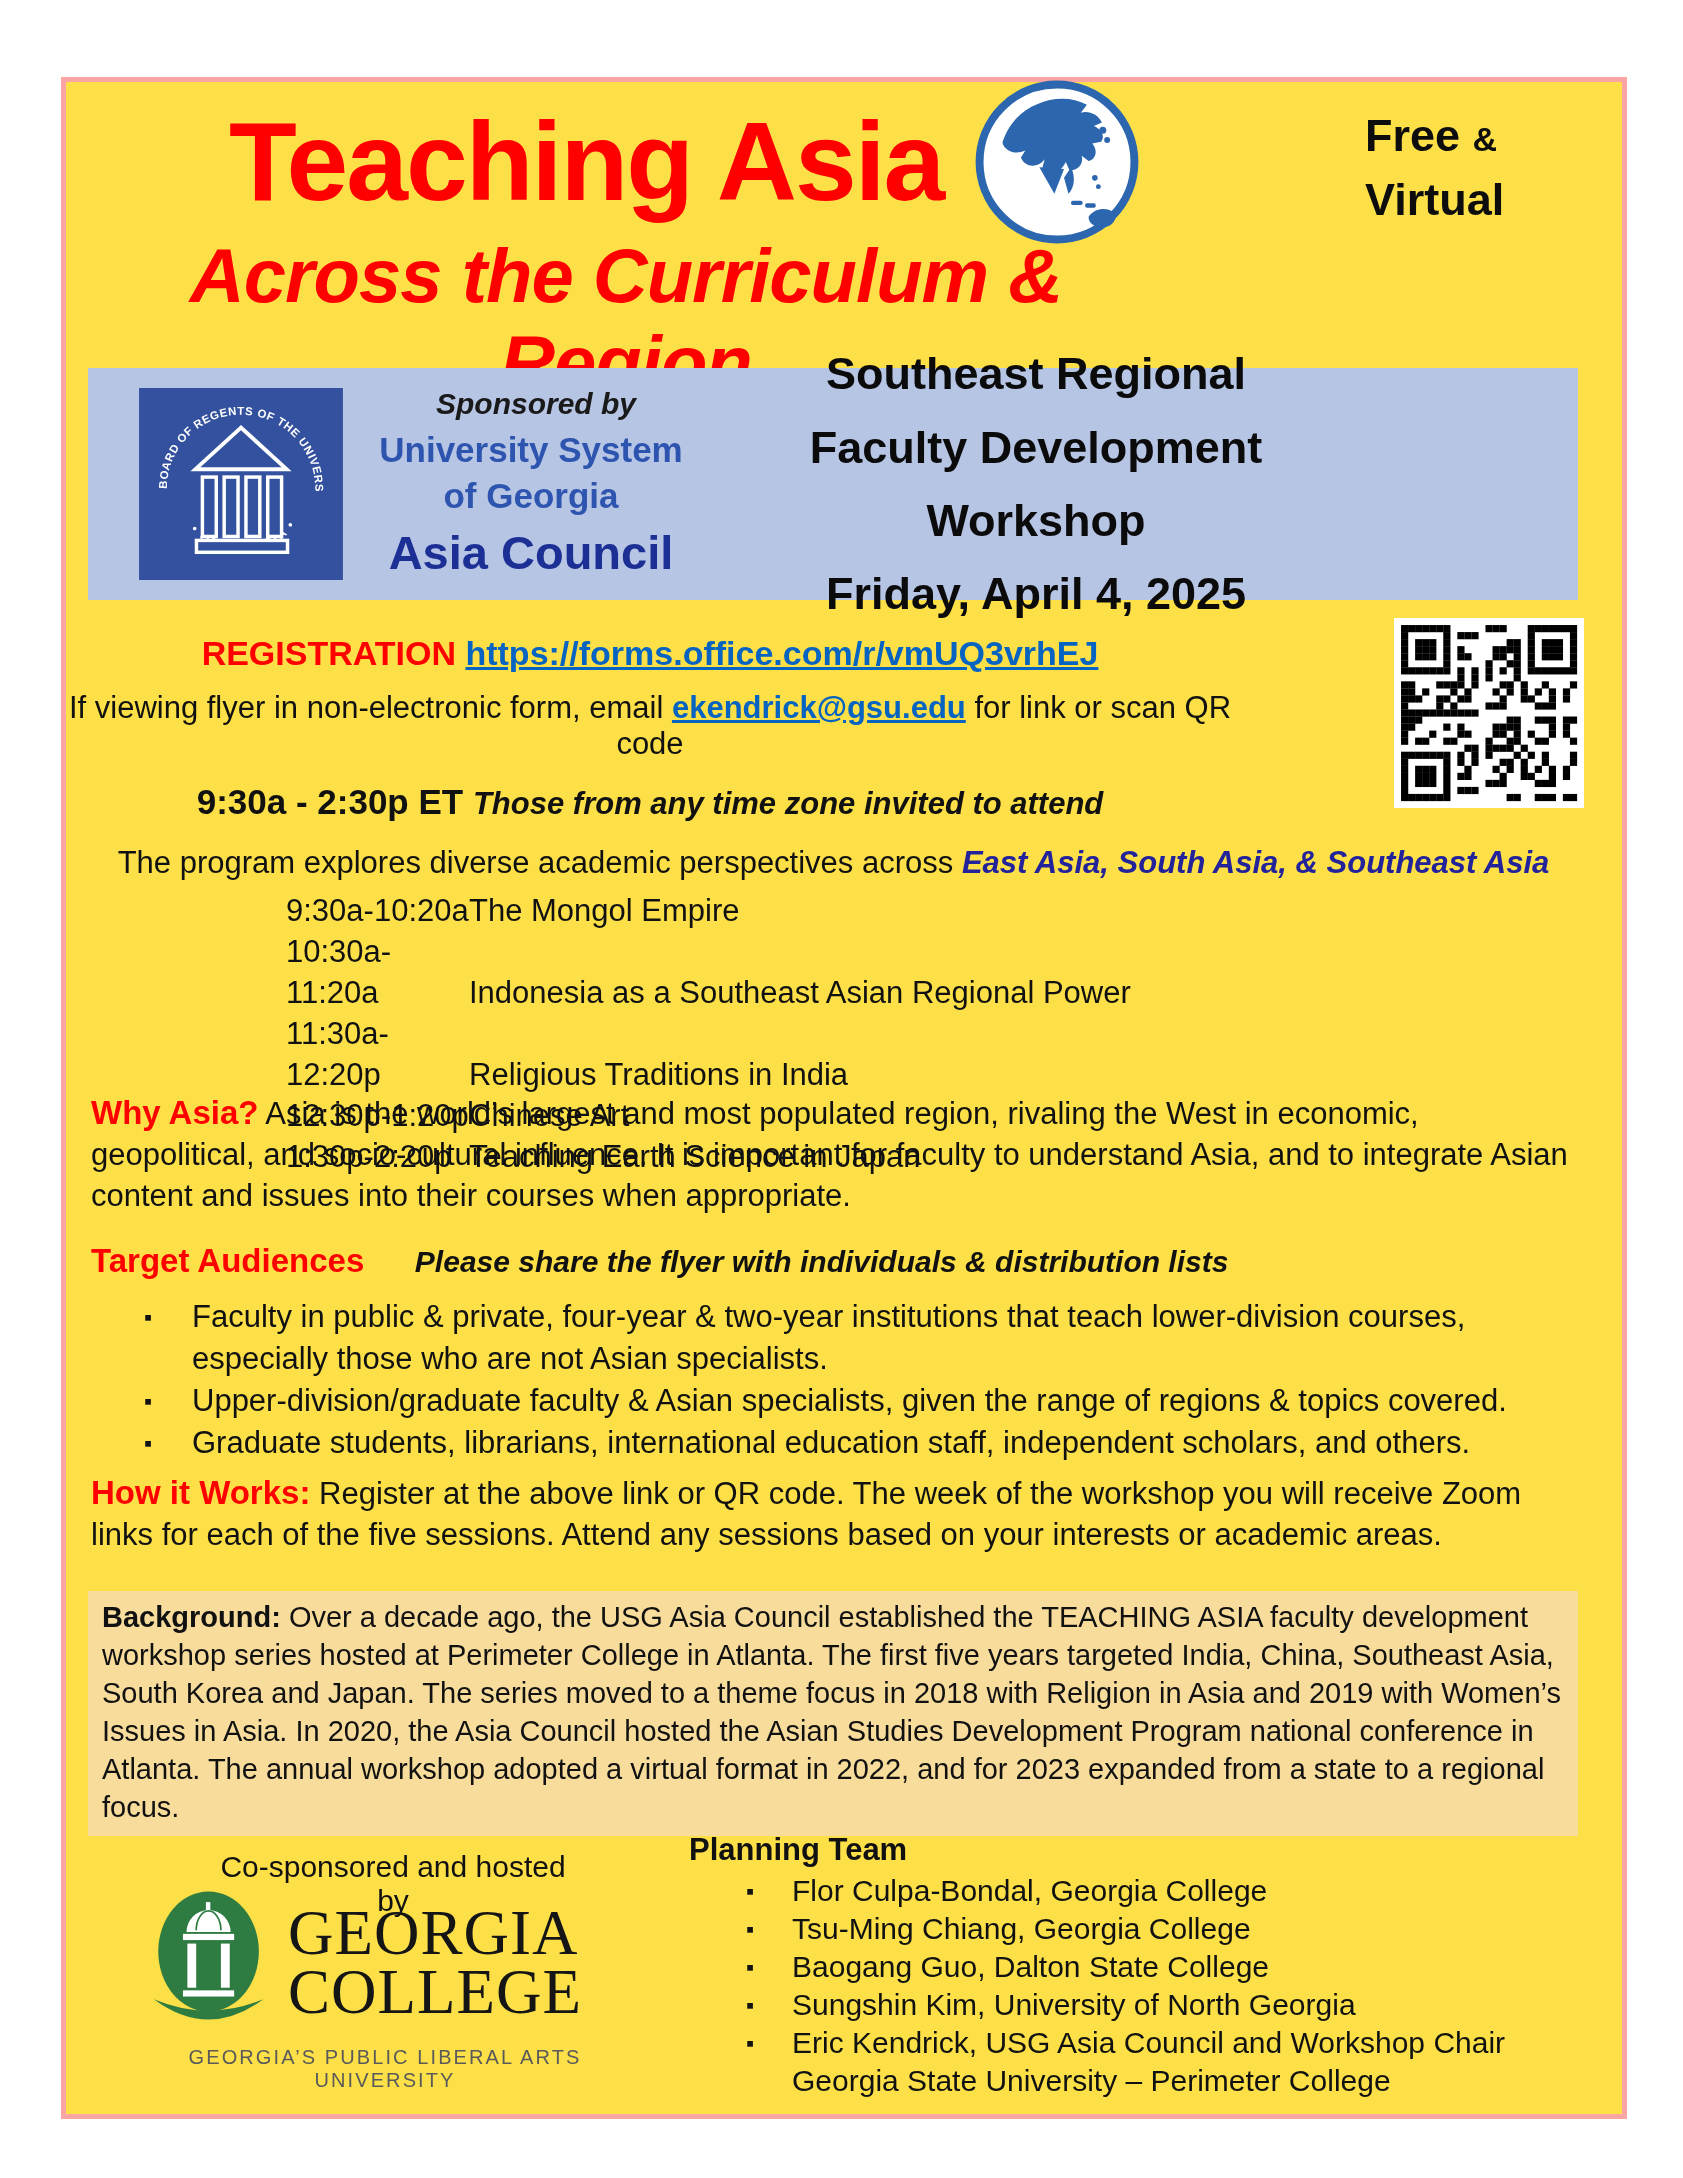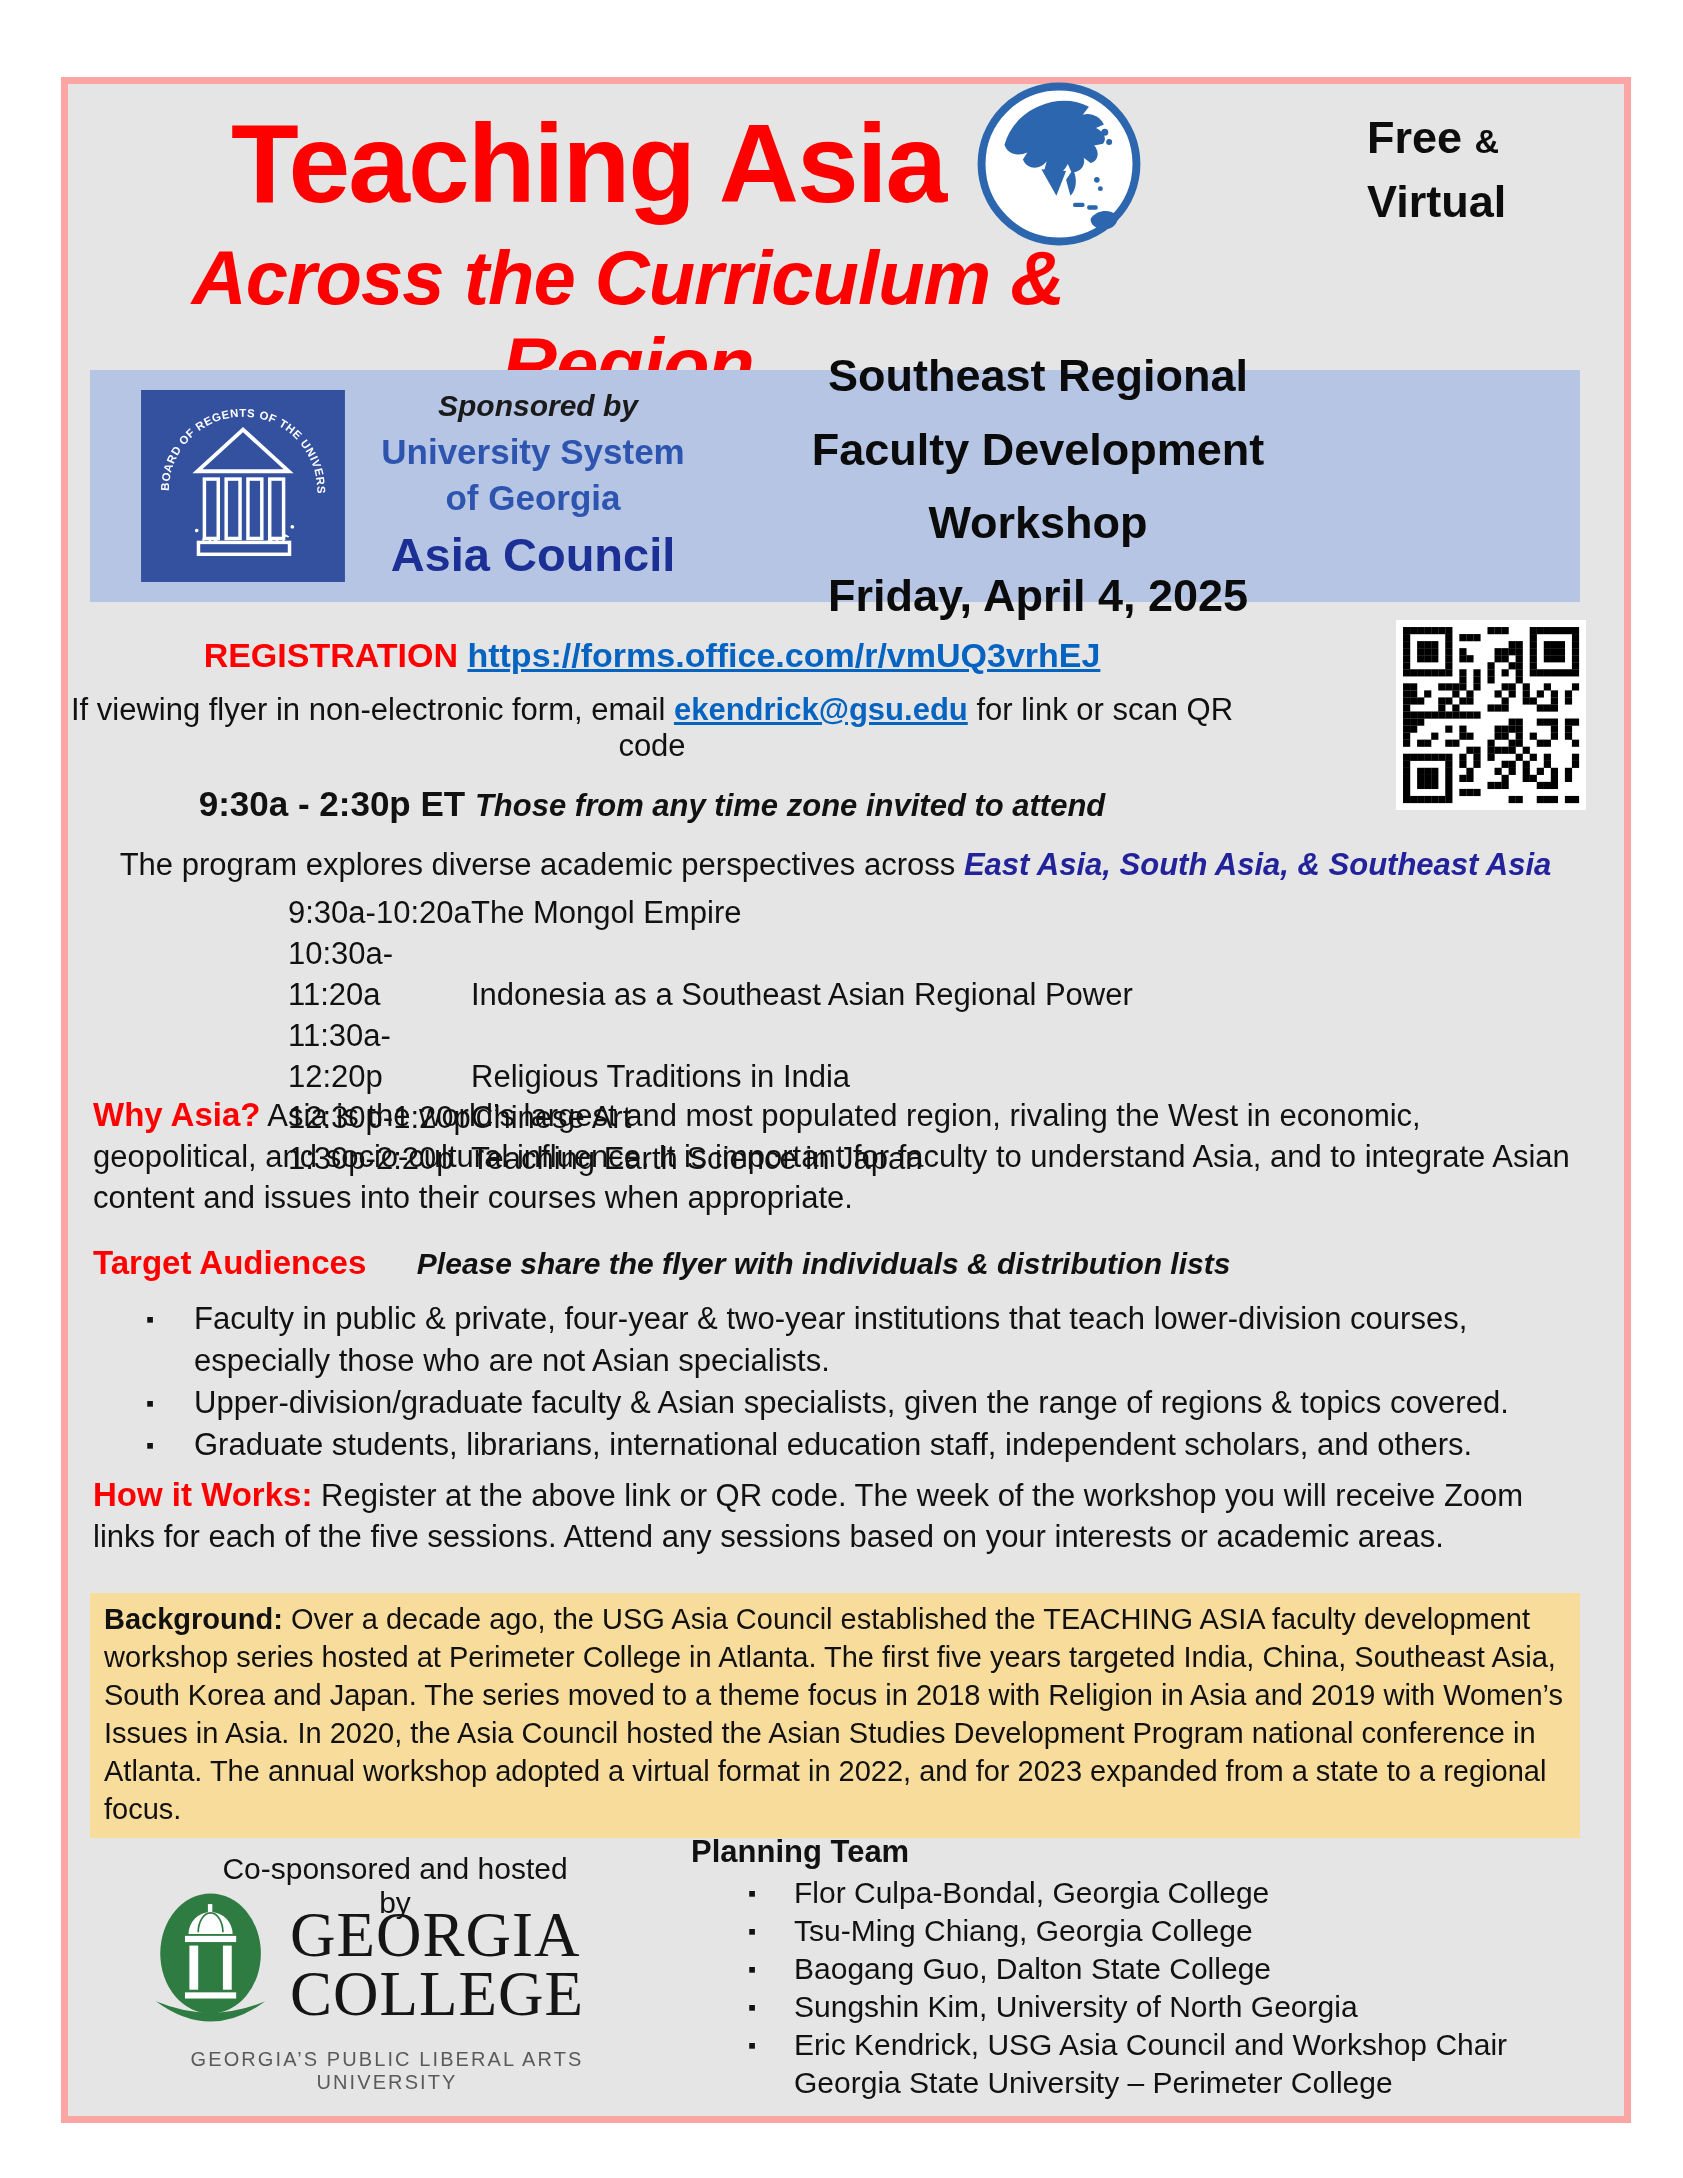--- a/index.html
+++ b/index.html
@@ -1,19 +1,19 @@
 <!DOCTYPE html>
 <html><head>
 <meta charset="utf-8">
 <style>
   html,body{margin:0;padding:0;background:#fff;}
   .page{position:relative;width:1683px;height:2178px;background:#fff;overflow:hidden;
         font-family:"Liberation Sans","DejaVu Sans",sans-serif;color:#111;}
   .frame{position:absolute;left:61px;top:77px;width:1556px;height:2032px;
-         border:7px solid #fca5a5;background:#e5e5e5;box-sizing:content-box;}
+         border:5px solid #fca5a5;background:#fde047;box-sizing:content-box;}
 
   
   .title-row{position:absolute;left:163px;top:-8px;display:flex;align-items:center;gap:26px;}
   .main-title{color:#FF0000;font-size:111px;font-weight:800;letter-spacing:-2px;line-height:1.1;}
   .globe{width:176px;height:176px;}
   .badge{position:absolute;left:1299px;top:22px;font-size:45px;font-weight:700;line-height:1.42;color:#0d0d0d;}
   .badge .amp{font-size:34px;font-weight:700;}
   .subtitle{position:absolute;left:0;top:150px;width:1084px;text-align:center;
             color:#FF0000;font-size:76px;font-weight:800;font-style:italic;letter-spacing:-1px;padding-left:18px;}
 

